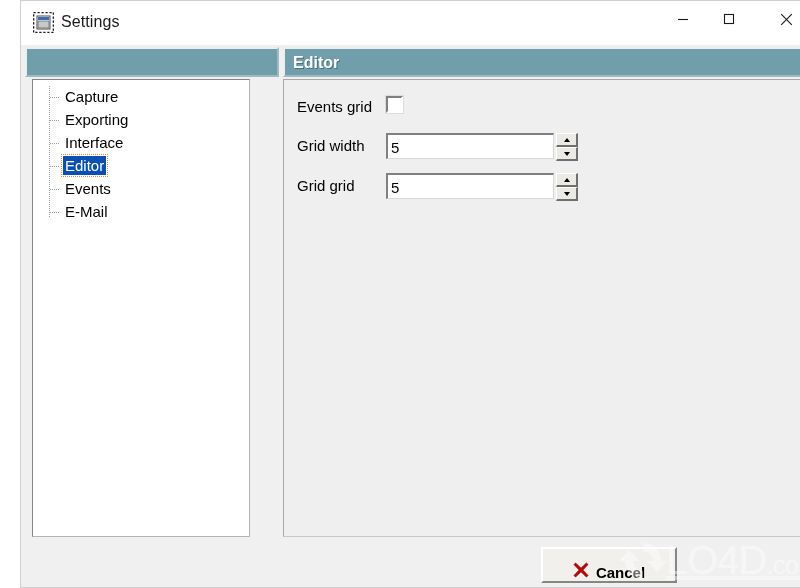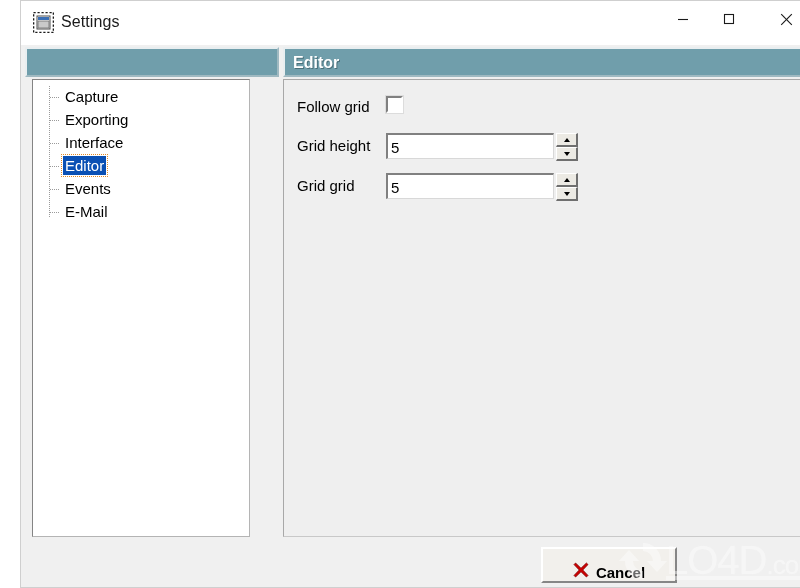--- a/index.html
+++ b/index.html
@@ -417,26 +417,26 @@
 
   <div id="right-panel">
 
     <div id="right-header">
       <div id="right-header-title">Editor</div>
     </div>
 
     <div id="right-body">
 
       <div class="field-row" style="top:14px;">
-        <div class="field-label">Follow grid</div>
+        <div class="field-label">Events grid</div>
         <div id="checkbox-follow-grid"></div>
       </div>
 
       <div class="field-row" style="top:53px;">
-        <div class="field-label">Grid height</div>
+        <div class="field-label">Grid width</div>
         <input class="spin-input" type="text" value="5" style="">
         <div class="spin-btns">
           <div class="spin-btn">
               <span class="arrow-up"></span>
             </div>
           <div class="spin-btn">
               <span class="arrow-down"></span>
             </div>
         </div>
       </div>

